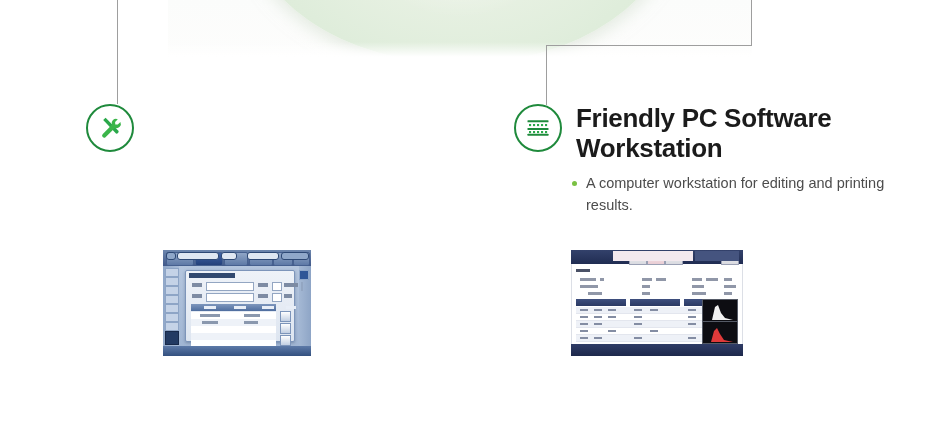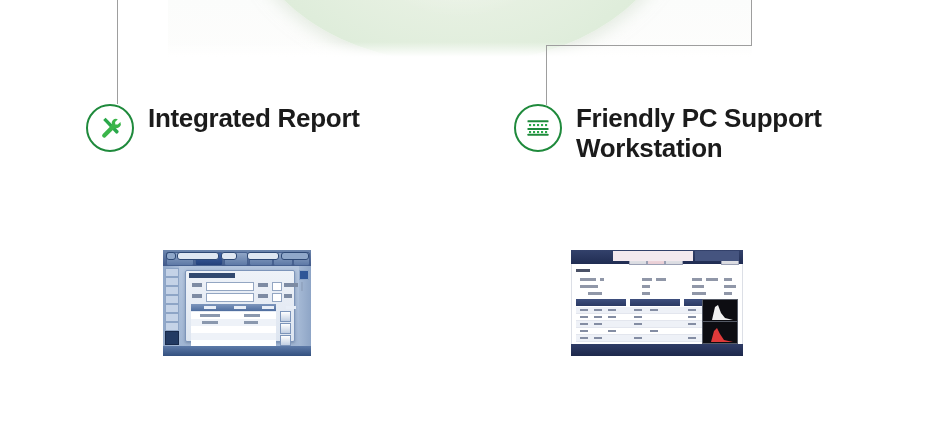--- a/index.html
+++ b/index.html
@@ -265,21 +265,20 @@
   <div class="head-row">
     <div class="icon-circle">
       <svg width="28" height="28" viewBox="0 0 28 28" aria-hidden="true">
 
         <path d="M7.2 6.0 L9.6 3.8 L22.6 17.0 a2.2 2.2 0 0 1 -2.6 2.6 Z" fill="#2aa84a" transform="rotate(0 14 14)"></path>
 
         <path d="M21.8 5.2 a4.4 4.4 0 0 0 -5.9 5.6 L6.6 20.2 a2.1 2.1 0 0 0 2.9 3.0 l9.4 -9.3
                  a4.4 4.4 0 0 0 5.5 -6.0 l-2.6 2.6 -2.5 -0.1 -0.2 -2.5 Z" fill="#3bb54a"></path>
       </svg>
     </div>
-    <h2 class="heading">Integrated Report</h2>
   </div>
 </div>
 
 <div class="col col-right">
   <div class="head-row">
     <div class="icon-circle">
       <svg width="28" height="28" viewBox="0 0 28 28" aria-hidden="true">
         <rect x="3.5" y="6.2" width="21" height="2.1" rx="0.6" fill="#1f8a3c"></rect>
         <rect x="3.5" y="14.0" width="21" height="2.1" rx="0.6" fill="#1f8a3c"></rect>
         <rect x="3.5" y="19.7" width="21" height="2.1" rx="0.6" fill="#1f8a3c"></rect>
@@ -290,22 +289,25 @@
           <rect x="17.0" y="10.0" width="2.1" height="2.1"></rect>
           <rect x="21.0" y="10.0" width="2.1" height="2.1"></rect>
           <rect x="5.0" y="17.0" width="2.1" height="2.1"></rect>
           <rect x="9.0" y="17.0" width="2.1" height="2.1"></rect>
           <rect x="13.0" y="17.0" width="2.1" height="2.1"></rect>
           <rect x="17.0" y="17.0" width="2.1" height="2.1"></rect>
           <rect x="21.0" y="17.0" width="2.1" height="2.1"></rect>
         </g>
       </svg>
     </div>
-    <h2 class="heading">Friendly PC Support Workstation</h2>
+    <h2 class="heading">Friendly PC Software Workstation</h2>
   </div>
+  <ul class="bullets b-right">
+    <li>A computer workstation for editing and printing results.</li>
+  </ul>
 </div>
 
 <div class="shot shot-left">
   <div class="l-bg"></div>
 
   <div class="l-topbar"></div>
   <div class="l-tab" style="left:3px;  width:26px;"></div>
   <div class="l-tab sel" style="left:32px; width:26px;"></div>
   <div class="l-tab" style="left:61px; width:22px;"></div>
   <div class="l-tab" style="left:86px; width:22px;"></div>

